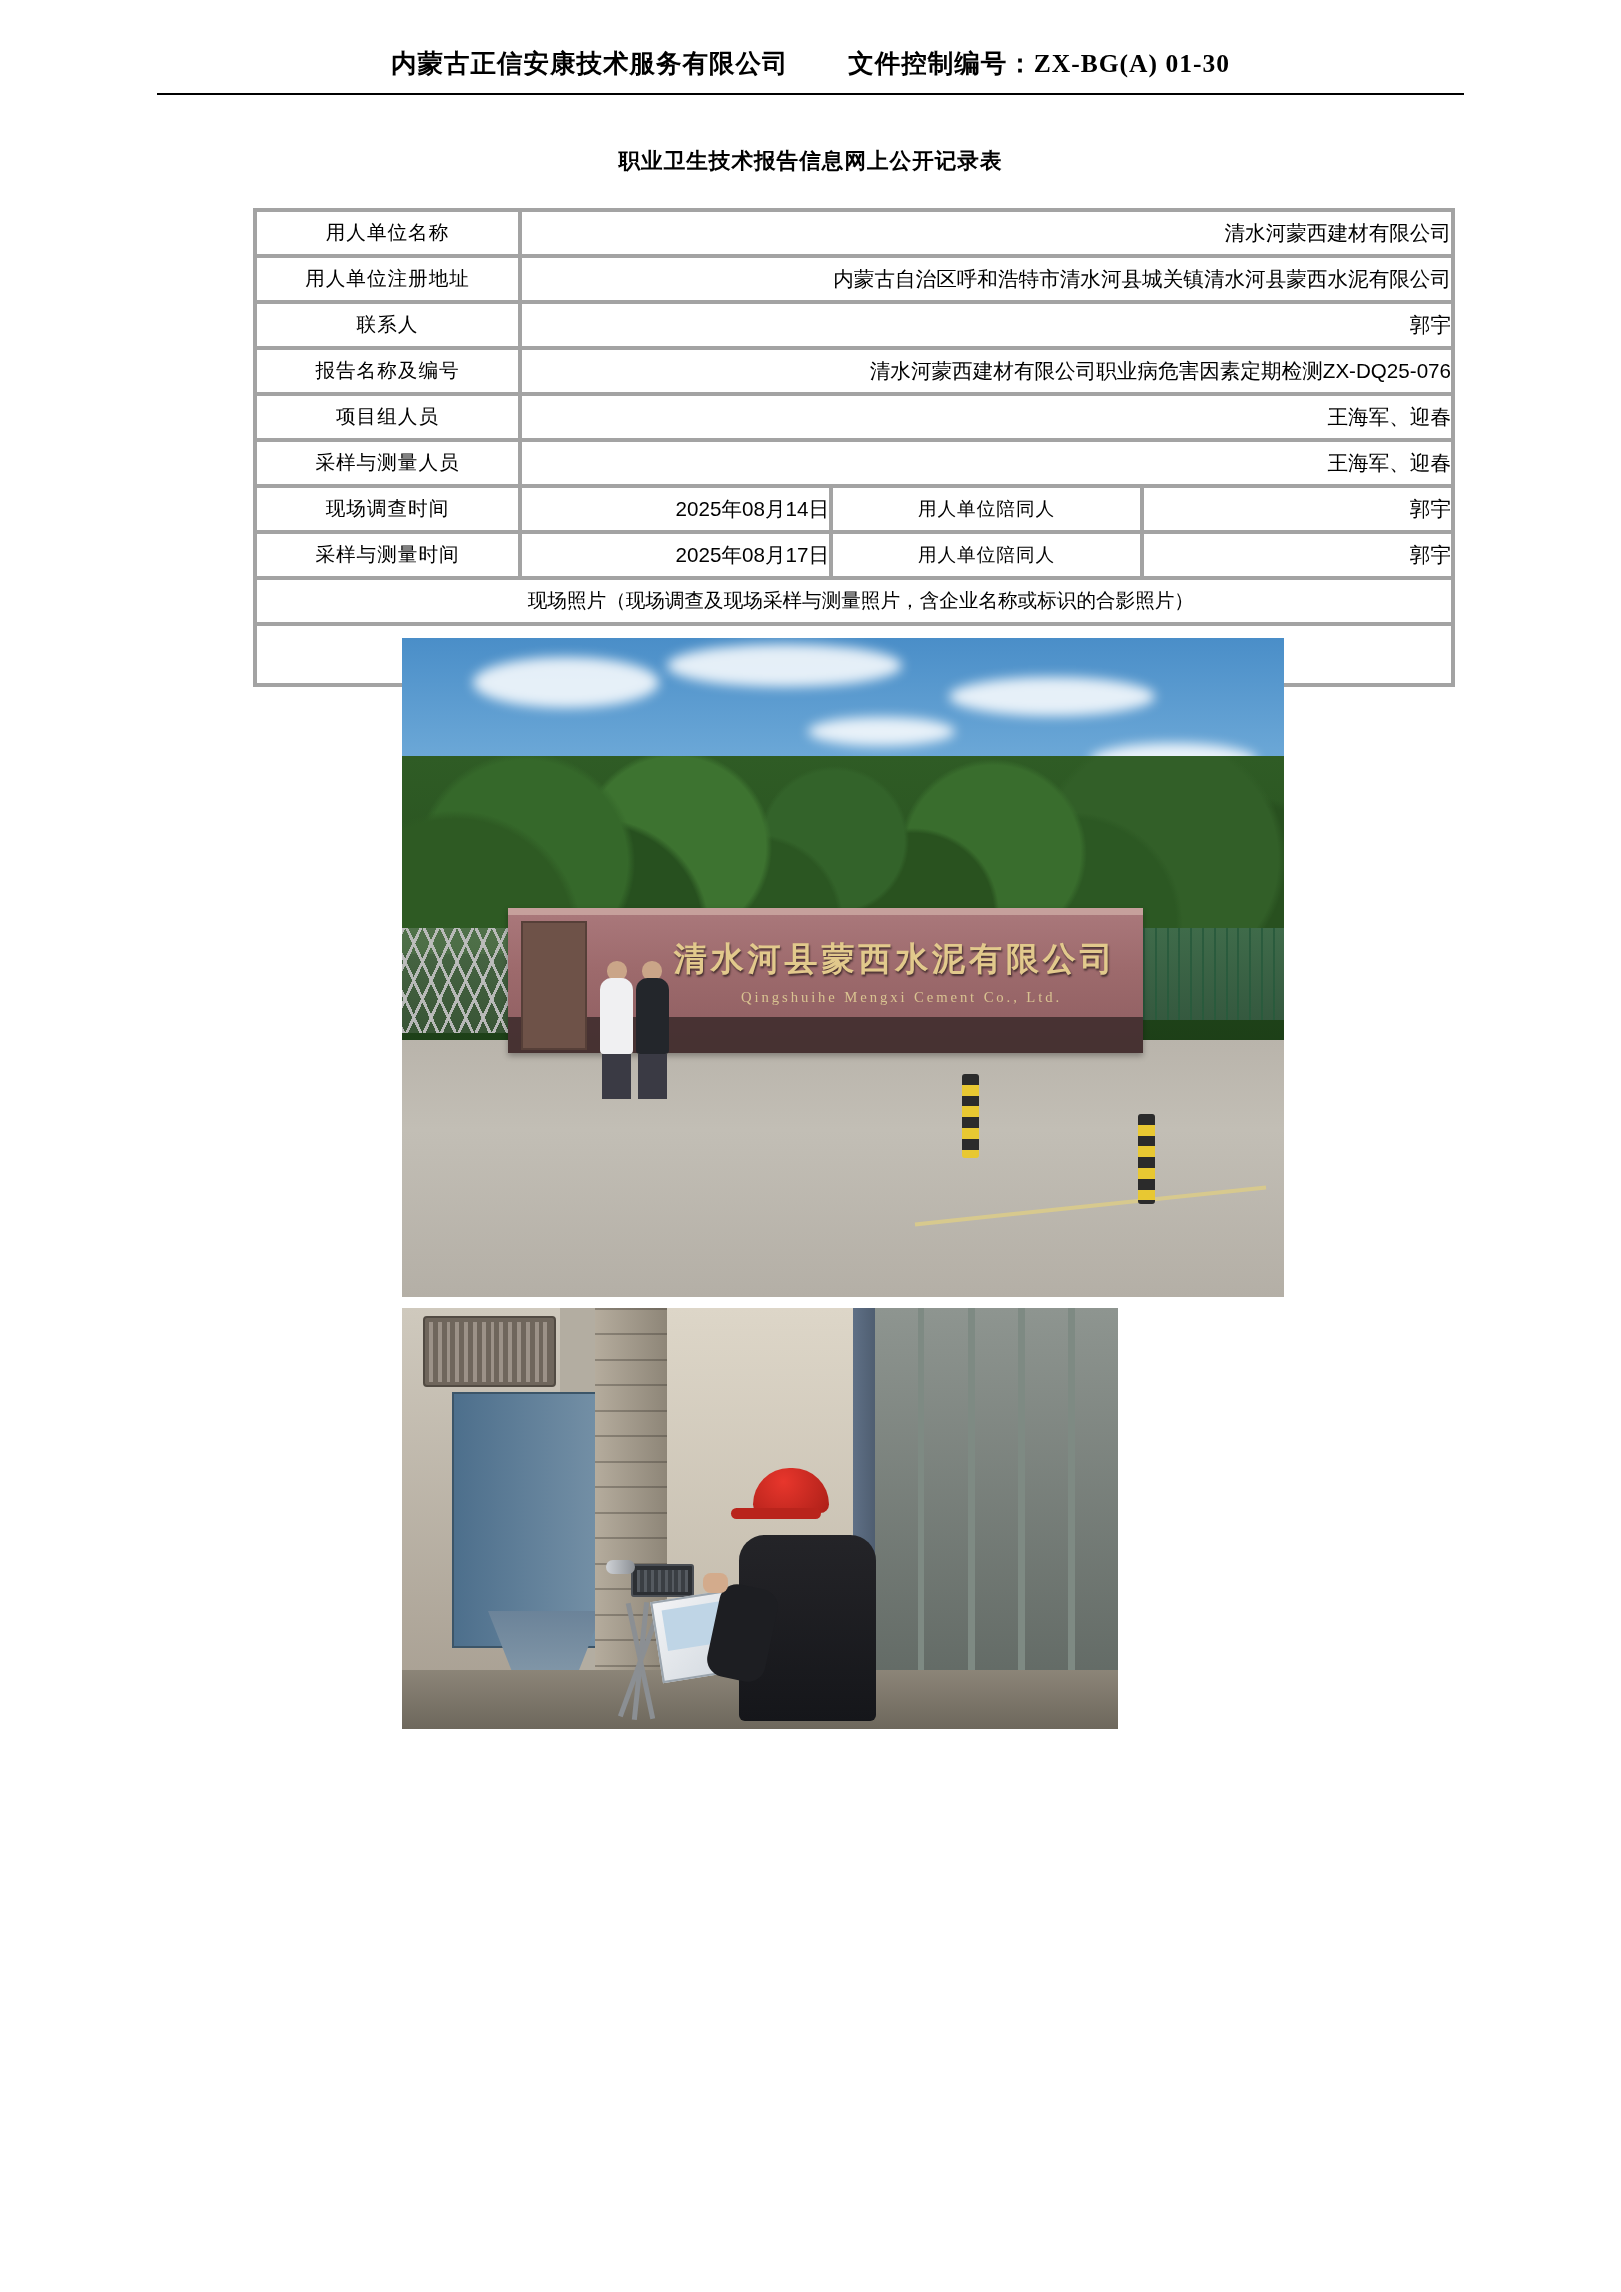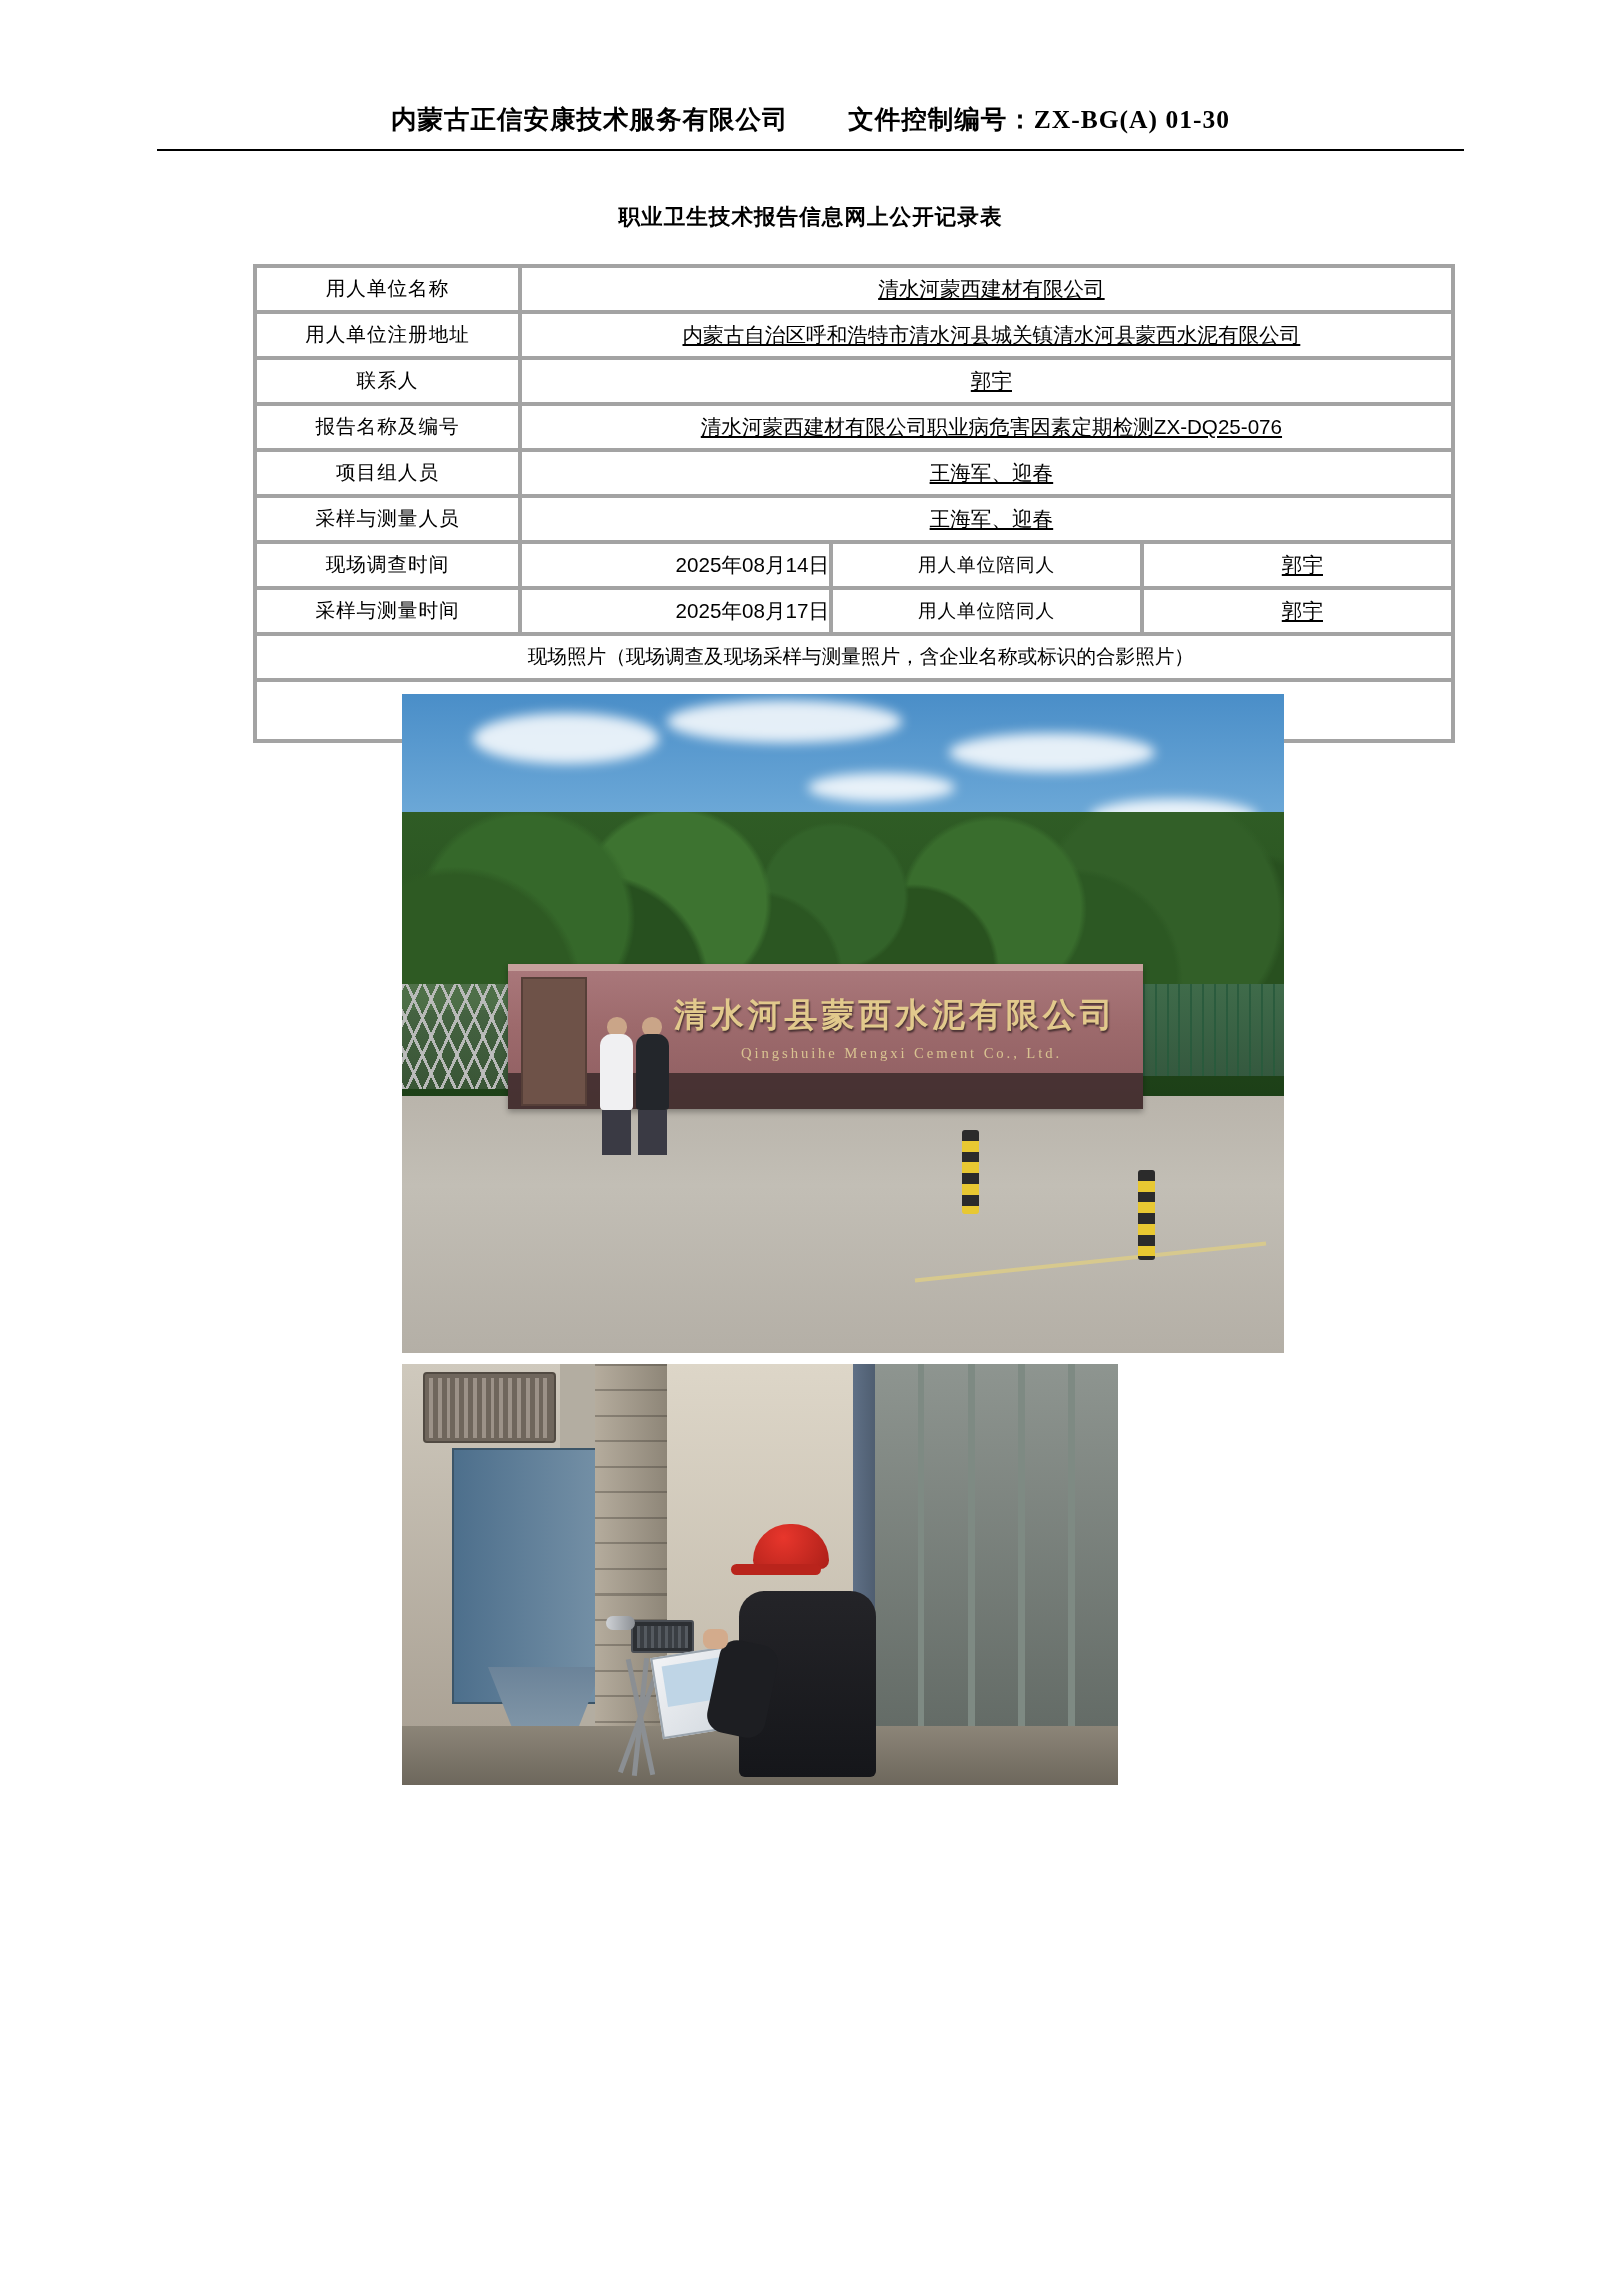--- a/index.html
+++ b/index.html
@@ -14,21 +14,21 @@
   .page {
     width: 1621px;
     height: 2293px;
     position: relative;
     box-sizing: border-box;
     padding: 0;
     background: #ffffff;
     overflow: hidden;
   }
   .header {
-    margin: 102px 157px 0 157px;
+    margin: 46px 157px 0 157px;
     padding-bottom: 11.8px;
     border-bottom: 2px solid #000;
     text-align: center;
     font-weight: bold;
     font-size: 25.5px;
     letter-spacing: 1px;
     white-space: nowrap;
   }
   .header .gap {
     display: inline-block;
@@ -53,25 +53,24 @@
     vertical-align: middle;
     height: 42px;
   }
   .lbl {
     text-align: center;
     font-size: 19.6px;
     width: 261px;
     letter-spacing: 1px;
   }
   .val {
-    text-align: center;
+    text-align: right;
     padding-left: 9.8px !important;
     font-size: 20.6px;
     font-family: "Liberation Sans", sans-serif;
-    text-decoration: underline;
   }
   .val-serif {
     font-family: "Liberation Serif", serif;
     font-size: 20.6px;
     margin-top: 36px;
   }
   .lbl2 {
     text-align: center;
     font-size: 18.6px;
     width: 253px;

